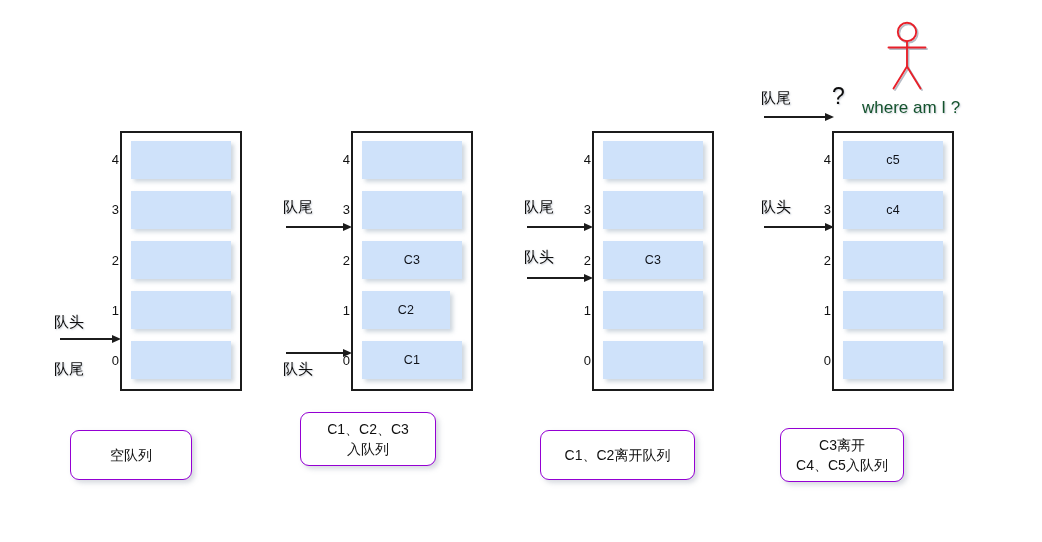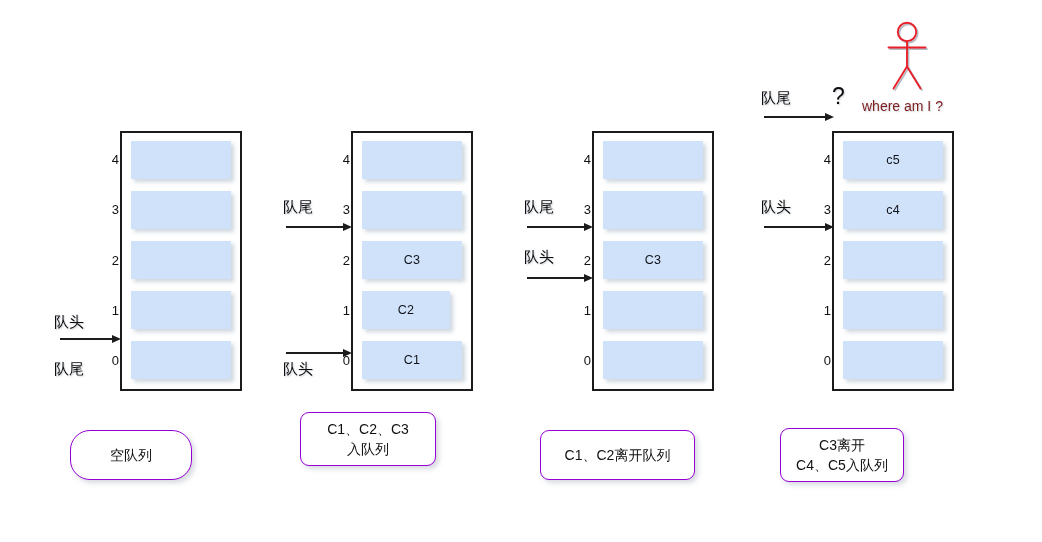--- a/index.html
+++ b/index.html
@@ -104,22 +104,22 @@
     position: absolute;
   }
   .qmark {
     position: absolute;
     font-size: 23px;
     color: #0d0d0d;
     text-shadow: 1px 1px 1.5px rgba(160,170,185,0.5);
   }
   .where {
     position: absolute;
-    font-size: 14px;
-    color: #7f1d1d;
+    font-size: 17px;
+    color: #14532d;
     white-space: nowrap;
     text-shadow: 1px 1px 1.5px rgba(160,170,185,0.5);
   }
 </style>
 </head>
 <body>
 
 <div id="stage">
 
   <div class="queue-col">
@@ -138,21 +138,21 @@
     <div class="cell" style="left:131px; top:291px; width:100px; height:38px;"></div>
     <div class="cell" style="left:131px; top:341px; width:100px; height:38px;"></div>
 
     <div class="arrow" style="left:60px; top:334px; width:61px;">
       <div class="shaft" style="width:52px;"></div>
       <div class="head" style="left:52px;"></div>
     </div>
     <div class="arrow-label" style="left:54px; top:313px;">队头</div>
     <div class="arrow-label" style="left:54px; top:360px;">队尾</div>
 
-    <div class="caption" style="left:70px; top:430px; width:122px; height:50px;border-radius:20px;">空队列</div>
+    <div class="caption" style="left:70px; top:430px; width:122px; height:50px;">空队列</div>
   </div>
 
   <div class="queue-col">
 
     <div class="queue-box" style="left:351px; top:131px; width:122px; height:260px;"></div>
 
     <div class="idx" style="left:334px; top:152px;">4</div>
     <div class="idx" style="left:334px; top:202px;">3</div>
     <div class="idx" style="left:334px; top:253px;">2</div>
     <div class="idx" style="left:334px; top:303px;">1</div>

